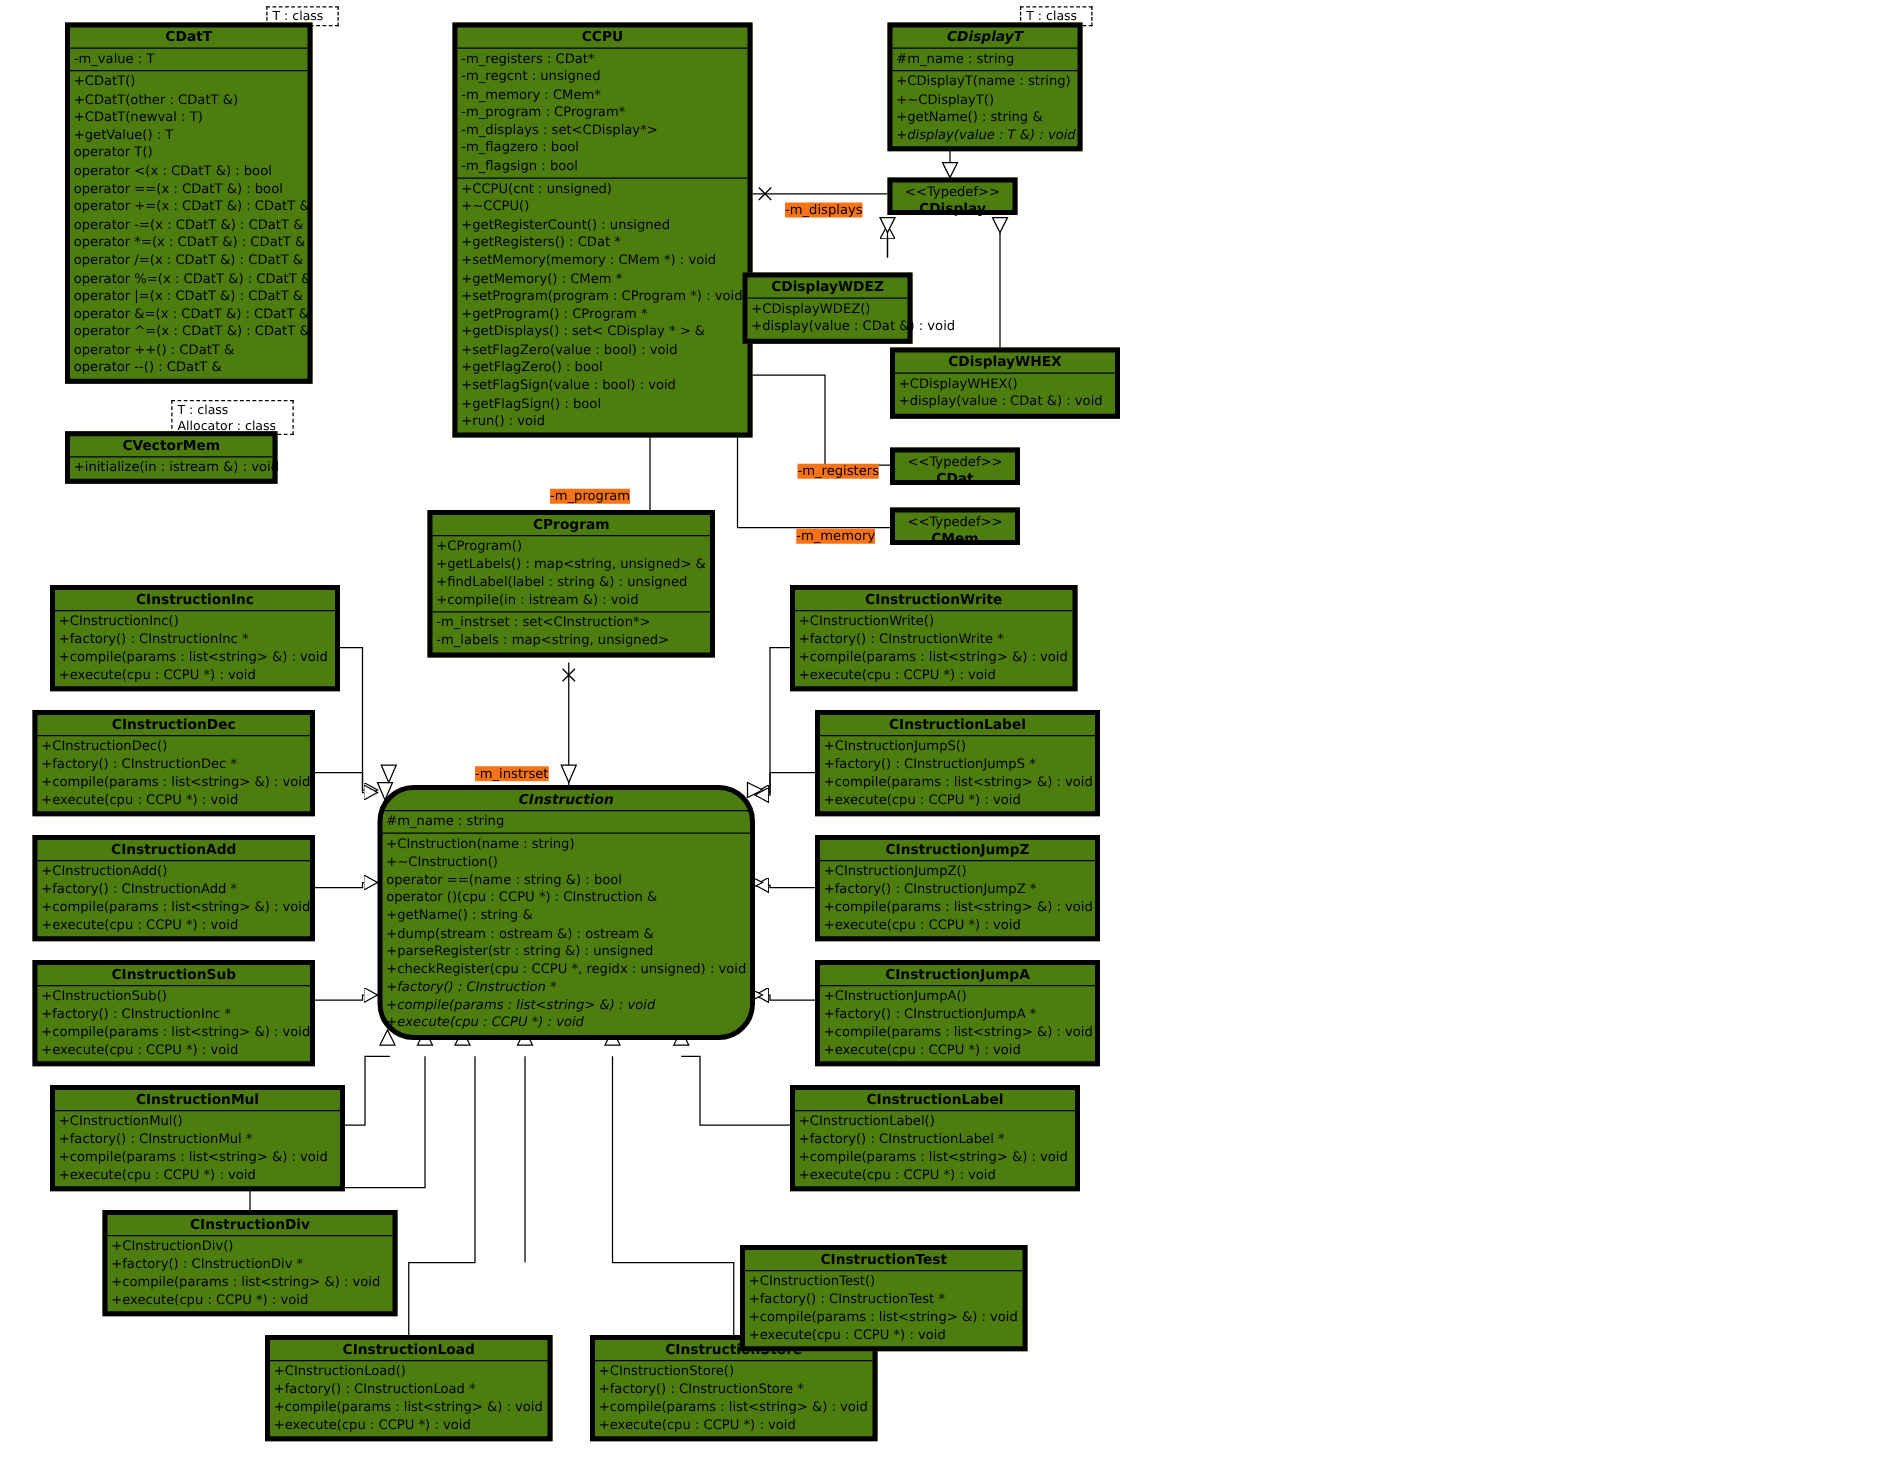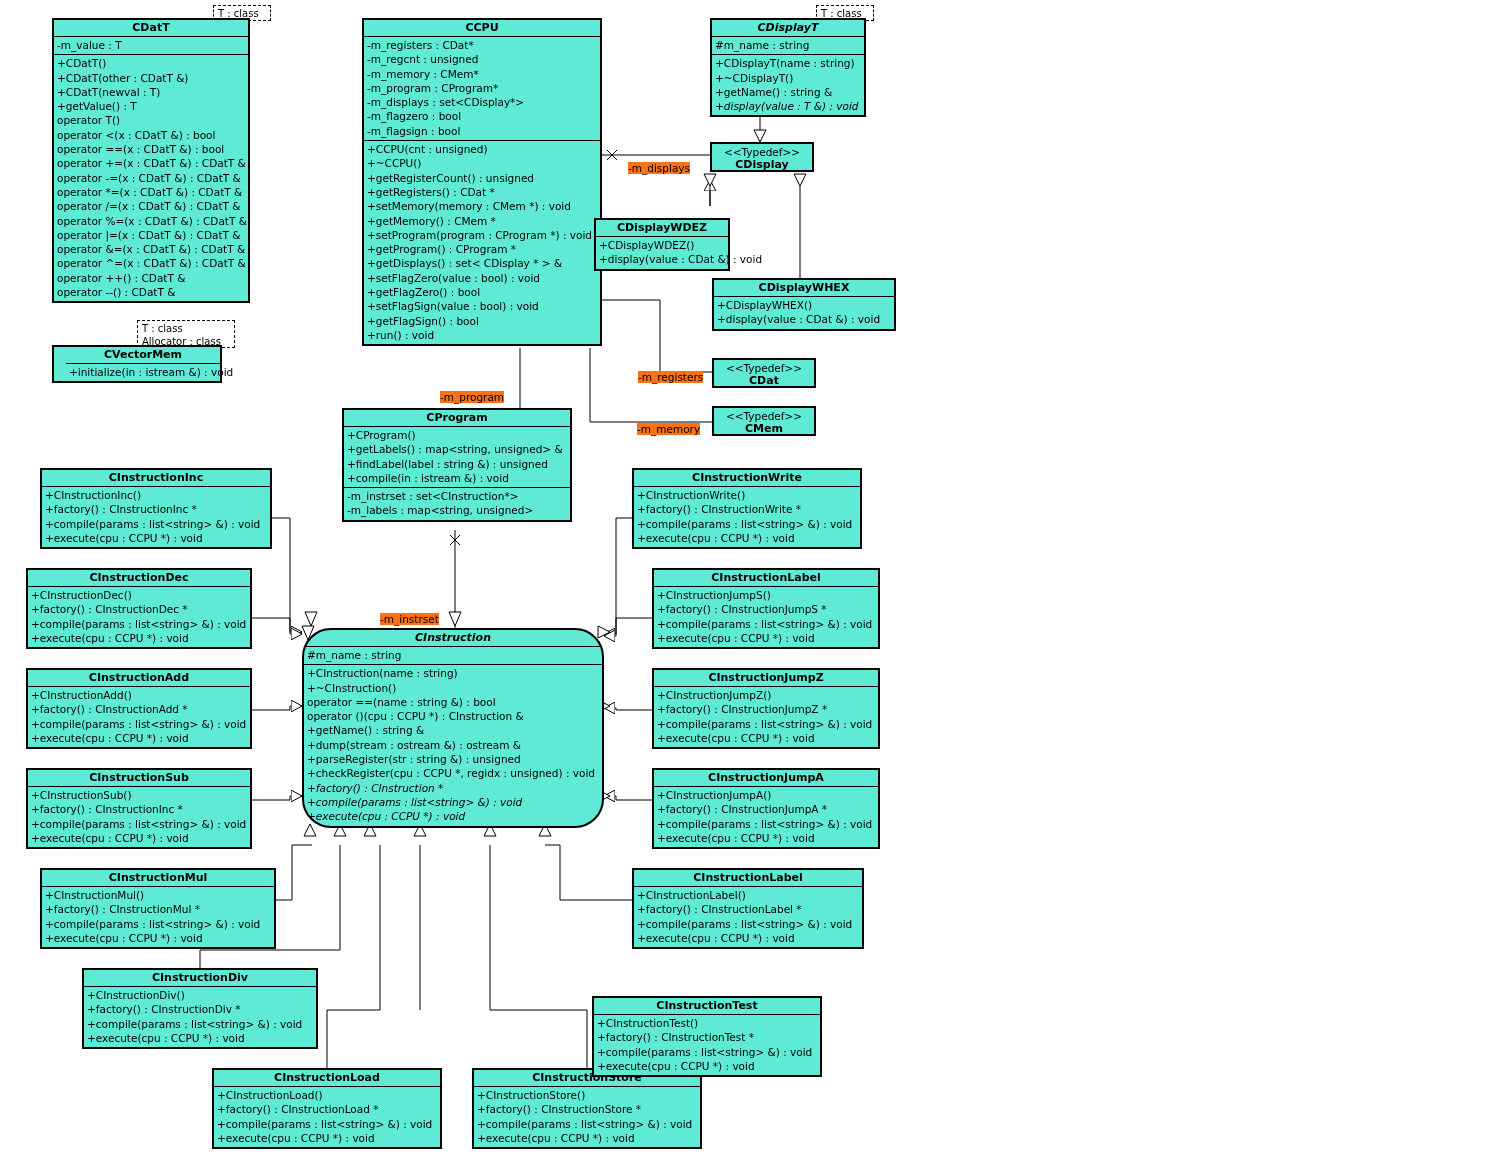--- a/index.html
+++ b/index.html
@@ -1,19 +1,19 @@
 <!DOCTYPE html>
 <html><head>
 <meta charset="utf-8">
 <style>
   html,body{margin:0;padding:0;background:#fff;}
   body{width:1506px;height:1172px;position:relative;font-family:"DejaVu Sans",sans-serif;}
   #canvas{position:relative;width:1506px;height:1172px;overflow:hidden;}
   svg.lines{position:absolute;left:0;top:0;width:1506px;height:1172px;pointer-events:none;}
-  .uml{position:absolute;background:#5eead4;border:2px solid #000000;box-sizing:border-box;}
+  .uml{position:absolute;background:#4d7c0f;border:4px solid #000000;box-sizing:border-box;}
   .uml .title{text-align:center;font-weight:bold;font-size:11px;padding:2px 2px 2px 2px;line-height:12px;}
   .uml .title.italic{font-style:italic;}
   .uml .sect{border-top:1px solid #000;padding:1px 3px 2px 3px;}
   .uml .row{font-size:10.5px;line-height:14.3px;white-space:nowrap;}
   .uml .row.italic{font-style:italic;}
   .tparam{position:absolute;background:#fff;border:1px dashed #000;box-sizing:border-box;font-size:10px;line-height:13px;padding:1px 4px;white-space:nowrap;}
   .edgelabel{position:absolute;font-size:10.5px;color:#000;background:#f97316;white-space:nowrap;}
   .stereo{text-align:center;font-size:10.5px;line-height:13px;}
 </style>
 </head>
@@ -113,21 +113,21 @@
         <div class="row">operator  *=(x : CDatT &amp;) : CDatT &amp;</div>
         <div class="row">operator /=(x : CDatT &amp;) : CDatT &amp;</div>
         <div class="row">operator %=(x : CDatT &amp;) : CDatT &amp;</div>
         <div class="row">operator |=(x : CDatT &amp;) : CDatT &amp;</div>
         <div class="row">operator  &amp;=(x : CDatT &amp;) : CDatT &amp;</div>
         <div class="row">operator ^=(x : CDatT &amp;) : CDatT &amp;</div>
         <div class="row">operator ++() : CDatT &amp;</div>
         <div class="row">operator --() : CDatT &amp;</div>
       </div>
     </div>
-    <div class="uml" style="left: 52px; top: 345px; width: 170px; padding-left: 12px;">
+    <div class="uml" style="left: 52px; top: 345px; width: 170px;">
       <div class="title">CVectorMem</div>
       <div class="sect">
         <div class="row">+initialize(in : istream &amp;) : void</div>
       </div>
     </div>
     <div class="uml" style="left: 362px; top: 18px; width: 240px;">
       <div class="title">CCPU</div>
       <div class="sect">
         <div class="row">-m_registers : CDat*</div>
         <div class="row">-m_regcnt : unsigned</div>

